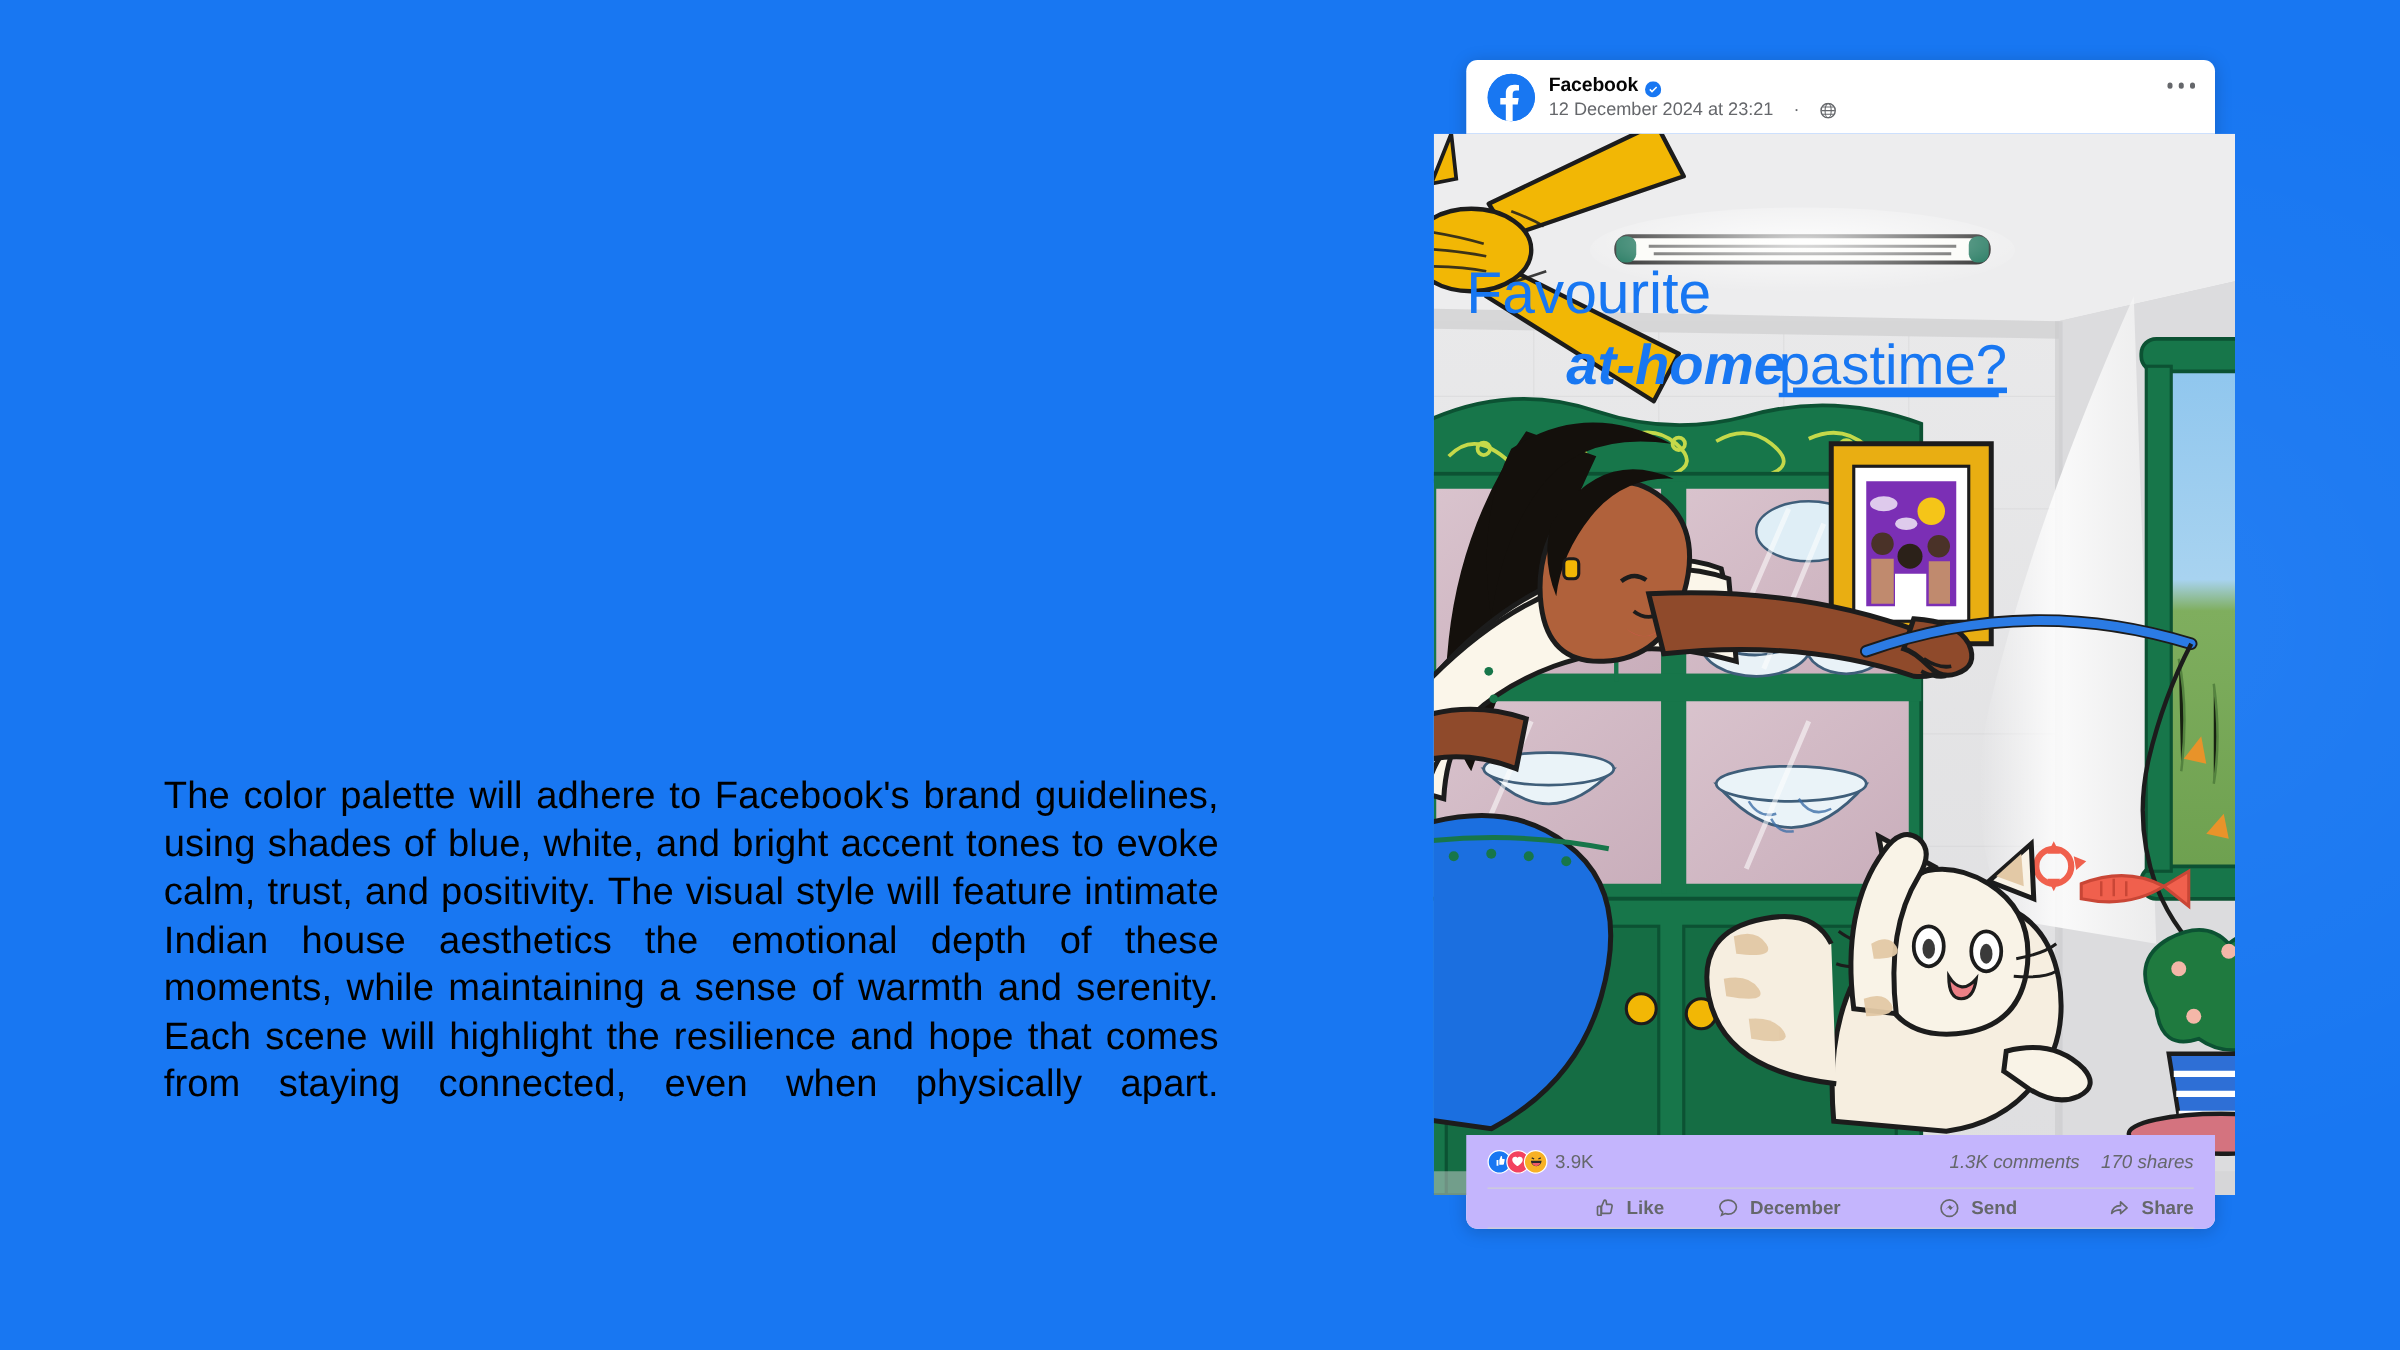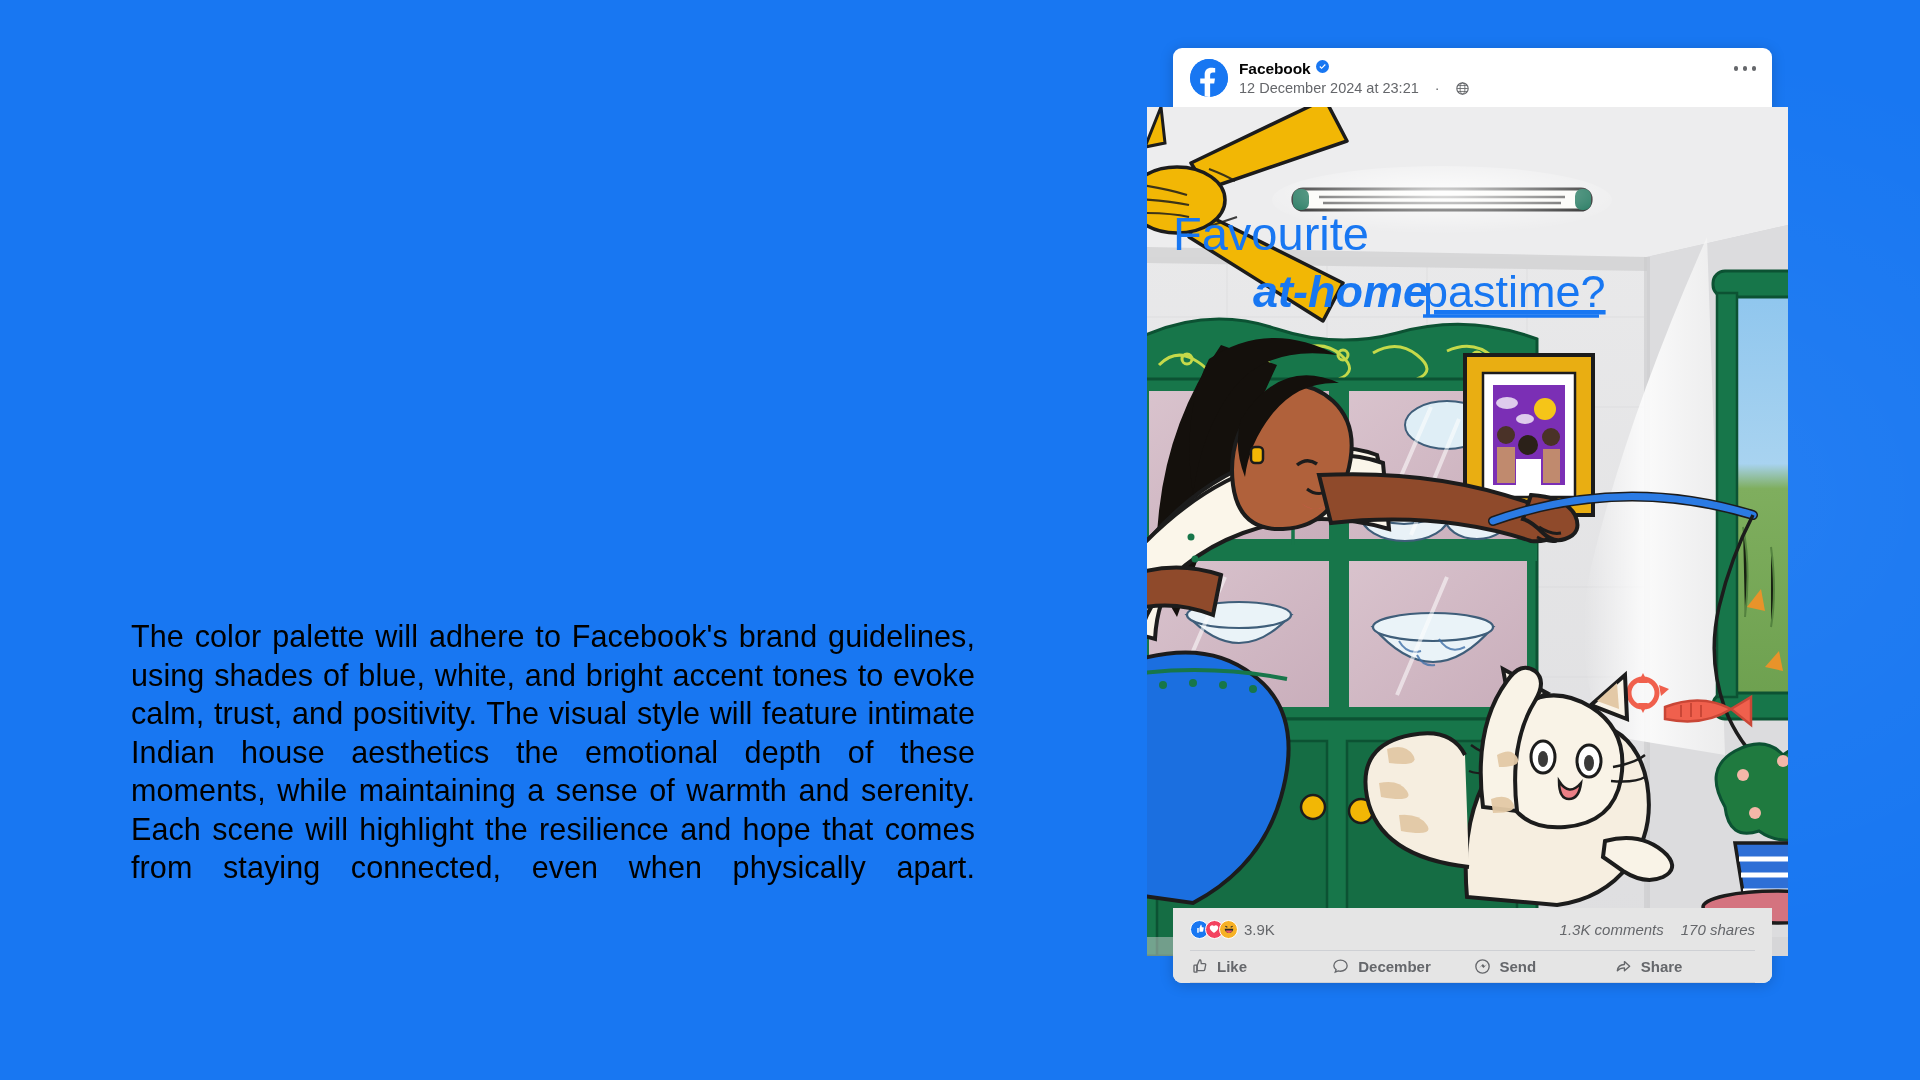--- a/index.html
+++ b/index.html
@@ -41,21 +41,21 @@
   .fb-head{
     position:absolute; left:0; top:0; width:100%; height:60px;
     display:flex; align-items:center; padding:0 17px;
   }
   .fb-avatar{
     width:38px;height:38px;border-radius:50%;
     background:#1877F2; position:relative; flex:0 0 auto; overflow:hidden;
   }
   .fb-avatar svg{ position:absolute; left:0; top:0; }
   .fb-meta{ margin-left:11px; display:flex; flex-direction:column; justify-content:center; }
-  .fb-name-row{ display:flex; align-items:flex-start; gap:5px; }
+  .fb-name-row{ display:flex; align-items:flex-end; gap:5px; }
   .fb-name{ font-size:15.5px; font-weight:700; color:#050505; line-height:18px; letter-spacing:-.1px; }
   .verified{ width:13px; height:13px; flex:0 0 auto; }
   .fb-time-row{ display:flex; align-items:center; gap:16px; margin-top:2px; }
   .fb-time{ font-size:14.5px; color:#65676B; line-height:17px; }
   .globe{ width:13px; height:13px; flex:0 0 auto; }
   .fb-more{
     position:absolute; right:16px; top:18px;
     display:flex; gap:4.5px; align-items:center; cursor:pointer;
   }
   .fb-more span{ width:4.5px;height:4.5px;border-radius:50%;background:#65676B; display:block; }
@@ -66,40 +66,40 @@
     left:-26px; top:59px;   
     width:641px; height:849px;
     overflow:hidden;
     background:#3b82f6;
   }
   .illus-wrap svg{ display:block; }
 
   
   .fb-foot{
     position:absolute; left:0; bottom:0; width:100%; height:75px;
-    background:#e5e5e5; border-radius:0 0 9px 9px; padding:0 17px;margin-top:10px;
+    background:#c4b5fd; border-radius:0 0 9px 9px; padding:0 17px;margin-top:10px;
   }
   .stats{
     height:42px; display:flex; align-items:center; justify-content:space-between;
   }
   .stats-left{ display:flex; align-items:center; gap:6px; }
   .reacts{ display:flex; align-items:center; }
   .reacts .r{ width:19px;height:19px;border-radius:50%; margin-left:-4.5px; border:1.5px solid #fff; position:relative; }
   .reacts .r:first-child{ margin-left:0; }
   .r.like{ background:#1877F2; }
   .r.love{ background:#F3425F; }
   .r.haha{ background:#F7B125; }
   .r svg{ position:absolute; left:50%; top:50%; transform:translate(-50%,-50%); }
   .count{ font-size:15px; color:#65676B; }
   .stats-right{ display:flex; gap:17px;font-style:italic; }
   .stats-right span{ font-size:15px; color:#65676B; }
   .divider{ height:1px; background:#CED0D4; margin:0 0; }
   .actions{ height:31px; display:flex; }
   .act{
-    flex:1; display:flex; align-items:center; justify-content:flex-start; gap:8px;
+    flex:1; display:flex; align-items:center; justify-content:flex-end; gap:8px;
     cursor:pointer; color:#65676B; font-size:15px; font-weight:600;
   }
   .act svg{ flex:0 0 auto; }
   .foot-rule{ height:1px; background:#CED0D4; }
 </style>
 </head>
 <body>
 
 <div class="bg-glow"></div>
 

